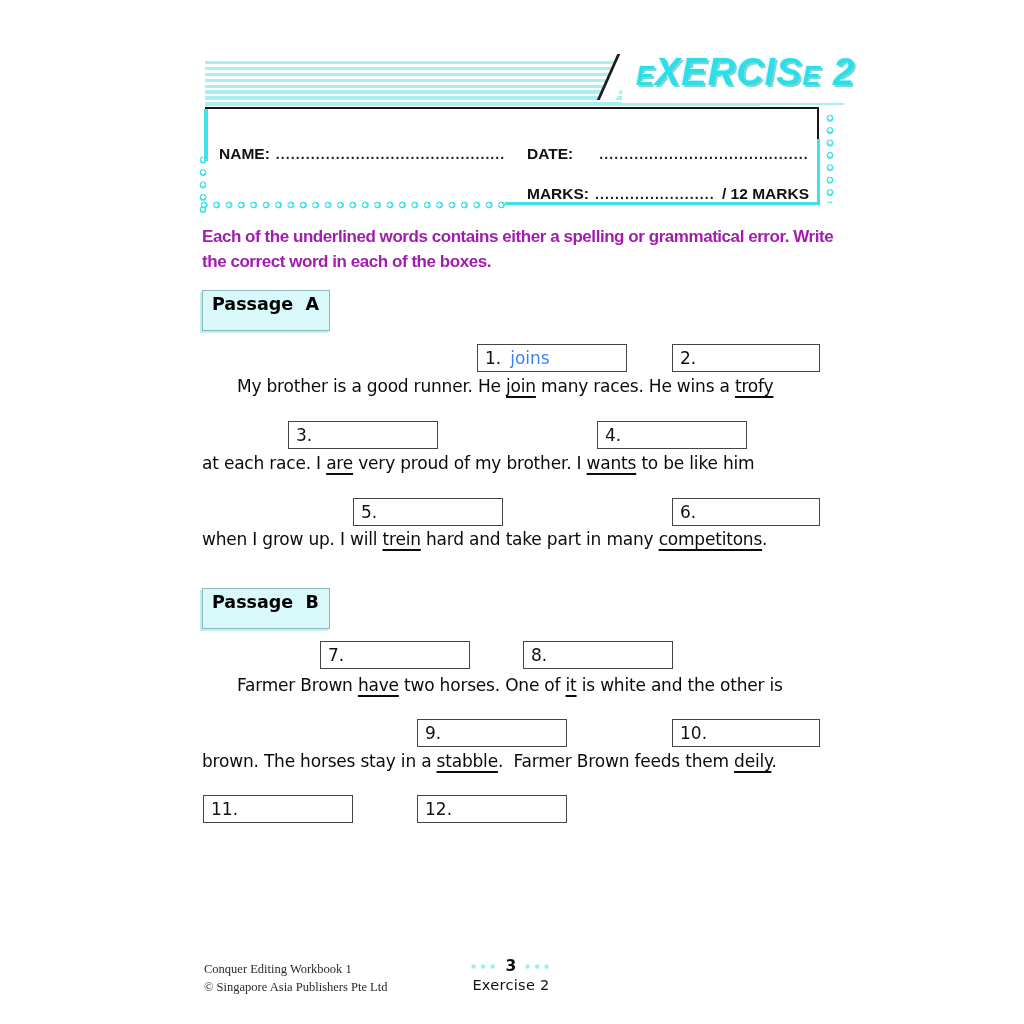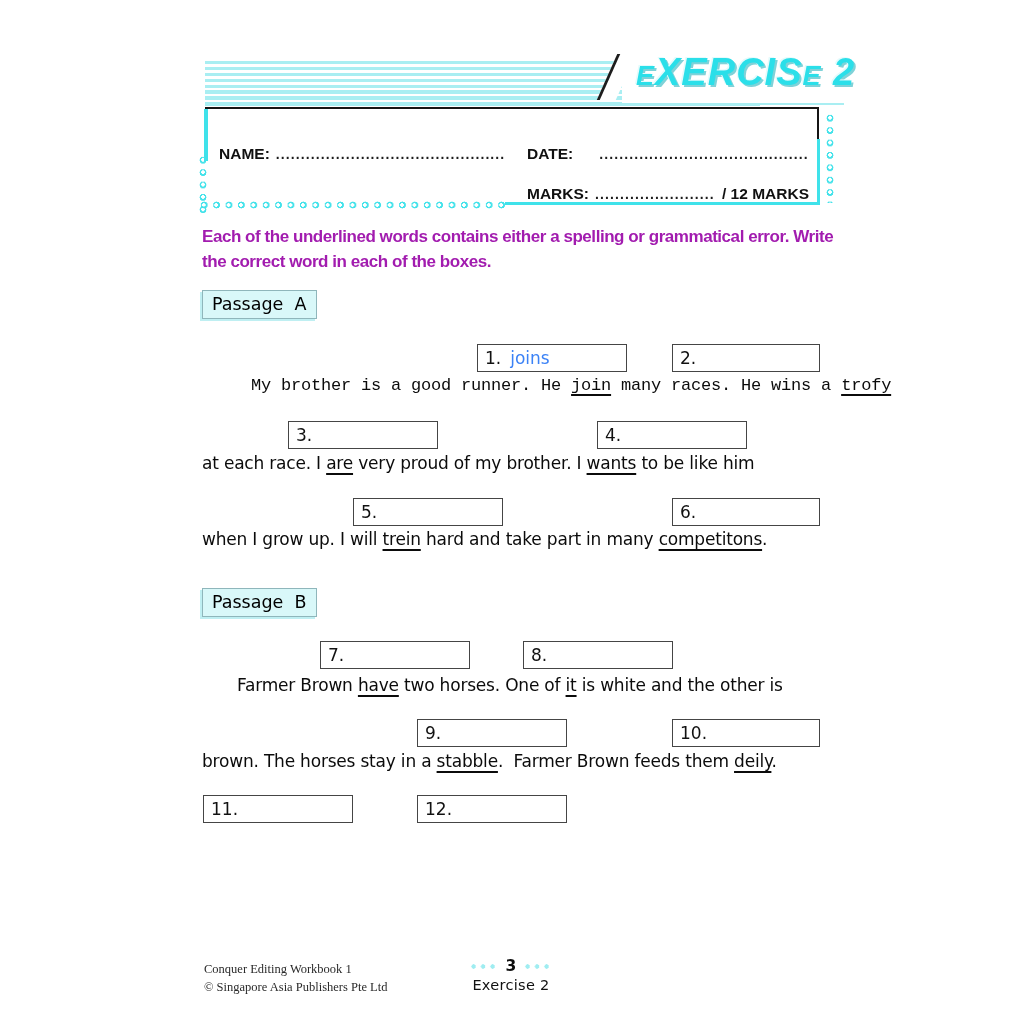--- a/index.html
+++ b/index.html
@@ -37,21 +37,21 @@
         color:#1c1c1c;padding-left:6px;}
   .msuffix{margin-left:7px;white-space:nowrap;}
 
   
   .instructions{position:absolute;left:202px;top:225px;width:632px;
         font-family:"Liberation Sans",sans-serif;font-weight:bold;font-size:17px;
         line-height:1.45;color:#a21caf;letter-spacing:-0.45px;}
 
   
   .plabel{position:absolute;background:#D9F8F9;border:1.4px solid #8FB6BB;
-        padding:3px 10px 4px 9px;font-weight:normal;font-size:17.5px;white-space:pre;color:#000;
+        padding:3px 10px 16px 9px;font-weight:bold;font-size:17.5px;white-space:pre;color:#000;
         box-shadow:-2px 2px 0 #BFEFF2;}
 
   
   .abox{position:absolute;width:150px;height:28px;border:1.6px solid #454545;background:#fff;
         display:flex;align-items:center;gap:9px;padding-left:7px;box-sizing:border-box;
         font-size:17px;}
   .abox .num{color:#111;}
   .abox .ans{color:#3b82f6;}
 
   
@@ -108,21 +108,21 @@
   <div class="plabel" style="left:202px;top:290px;">Passage  A</div>
 
   <div class="abox" style="left:477px;top:344px;">
     <span class="num">1.</span>
     <span class="ans">joins</span>
   </div>
   <div class="abox" style="left:672px;top:344px;width:148px;">
     <span class="num">2.</span>
     <span class="ans"></span>
   </div>
-  <div class="line" style="left:251px;top:376px;font-family:Liberation Mono, monospace;"><span>My brother is a good runner. He </span><span class="uw">join</span><span> many races. He wins a </span><span class="uw">trofy</span></div>
+  <div class="line" style="left:237px;top:376px;"><span>My brother is a good runner. He </span><span class="uw">join</span><span> many races. He wins a </span><span class="uw">trofy</span></div>
 
   <div class="abox" style="left:288px;top:421px;">
     <span class="num">3.</span>
     <span class="ans"></span>
   </div>
   <div class="abox" style="left:597px;top:421px;">
     <span class="num">4.</span>
     <span class="ans"></span>
   </div>
   <div class="line" style="left:202px;top:453px;"><span>at each race. I </span><span class="uw">are</span><span> very proud of my brother. I </span><span class="uw">wants</span><span> to be like him</span></div>

